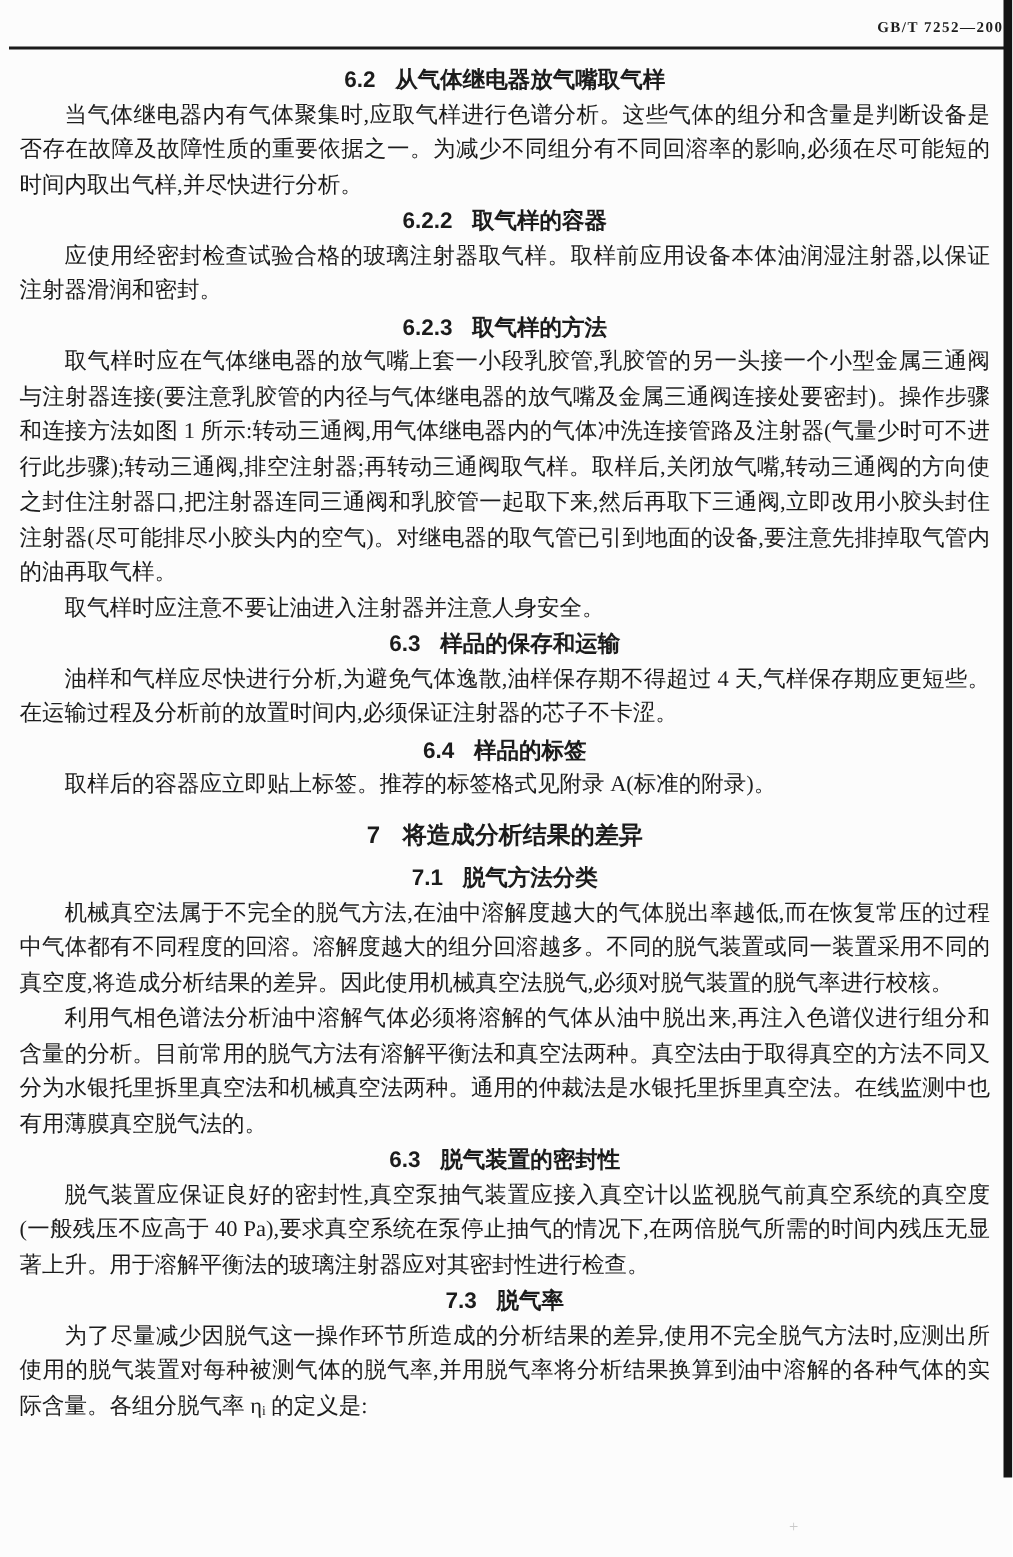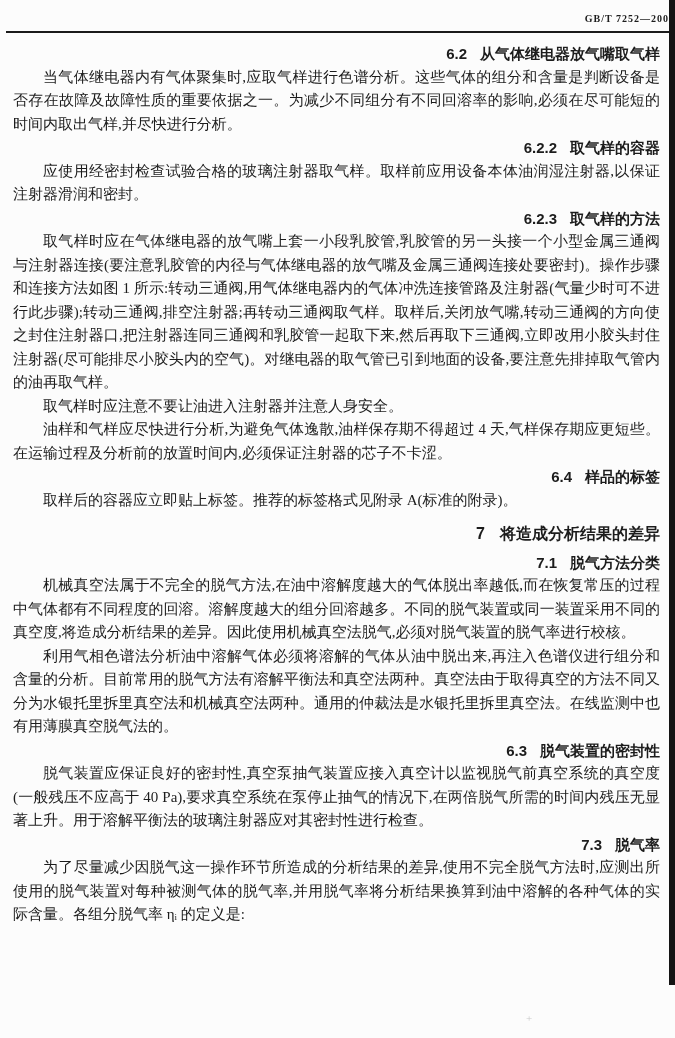--- a/index.html
+++ b/index.html
@@ -31,21 +31,21 @@
     line-height:23.5px;
     text-align:justify;
   }
   .doc-body p{
     margin:0;
     text-indent:2em;
   }
   .heading{
     font-weight:bold;
     font-family:"Liberation Sans","DejaVu Sans",sans-serif;
-    text-align:right;
+    text-align:center;
   }
   .heading .h-num{display:inline-block;margin-right:13px;}
   .chapter{
     margin:10px 0 5px 0;
     font-size:16px;
   }
   .chapter .h-num{margin-right:15px;}
   .scan-edge{
     position:absolute;
     top:0;right:0;
@@ -82,20 +82,23 @@
 
     <p>应使用经密封检查试验合格的玻璃注射器取气样。取样前应用设备本体油润湿注射器,以保证注射器滑润和密封。</p>
 
     <div class="heading">
       <span class="h-num">6.2.3</span><span>取气样的方法</span>
     </div>
 
     <p>取气样时应在气体继电器的放气嘴上套一小段乳胶管,乳胶管的另一头接一个小型金属三通阀与注射器连接(要注意乳胶管的内径与气体继电器的放气嘴及金属三通阀连接处要密封)。操作步骤和连接方法如图 1 所示:转动三通阀,用气体继电器内的气体冲洗连接管路及注射器(气量少时可不进行此步骤);转动三通阀,排空注射器;再转动三通阀取气样。取样后,关闭放气嘴,转动三通阀的方向使之封住注射器口,把注射器连同三通阀和乳胶管一起取下来,然后再取下三通阀,立即改用小胶头封住注射器(尽可能排尽小胶头内的空气)。对继电器的取气管已引到地面的设备,要注意先排掉取气管内的油再取气样。</p>
     <p>取气样时应注意不要让油进入注射器并注意人身安全。</p>
 
+    <div class="heading">
+      <span class="h-num">6.3</span><span>样品的保存和运输</span>
+    </div>
 
     <p>油样和气样应尽快进行分析,为避免气体逸散,油样保存期不得超过 4 天,气样保存期应更短些。在运输过程及分析前的放置时间内,必须保证注射器的芯子不卡涩。</p>
 
     <div class="heading">
       <span class="h-num">6.4</span><span>样品的标签</span>
     </div>
 
     <p>取样后的容器应立即贴上标签。推荐的标签格式见附录 A(标准的附录)。</p>
 
     <div class="heading chapter">

